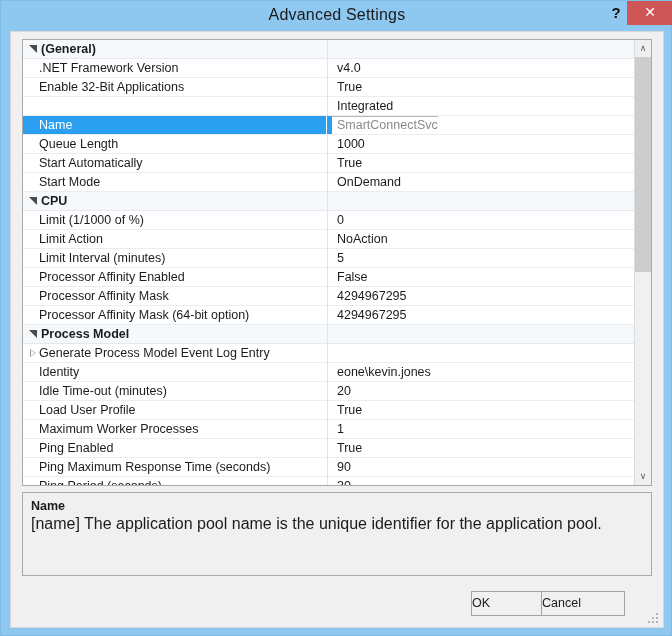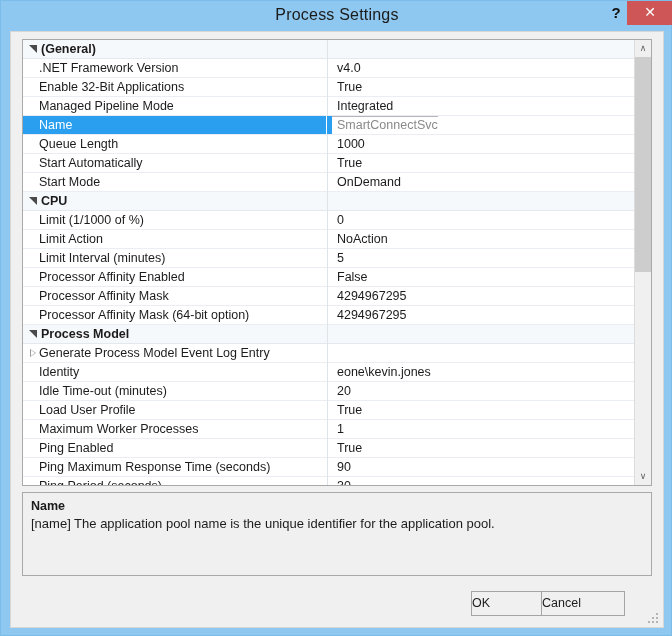--- a/index.html
+++ b/index.html
@@ -276,21 +276,21 @@
     box-sizing: border-box;
     padding: 5px 8px;
   }
   .desc-title {
     font-size: 12.5px;
     font-weight: bold;
     color: #1c1c1c;
     line-height: 17px;
   }
   .desc-body {
-    font-size: 13px;
+    font-size: 16px;
     color: #1c1c1c;
     line-height: 17px;
   }
 
   
   .btn {
     position: absolute;
     top: 559px;
     width: 84px;
     height: 25px;
@@ -320,21 +320,21 @@
     background: #b4b4b4;
     display: block;
   }
 </style>
 </head>
 <body>
 
 <div class="window">
 
   <div class="titlebar">
-    <div class="title-text">Process Settings</div>
+    <div class="title-text">Advanced Settings</div>
     <div class="help-btn">?</div>
     <div class="close-btn">
       <div class="x">✕</div>
     </div>
   </div>
 
   <div class="client">
 
     <div class="grid-wrap">
       <div class="grid-inner">
@@ -349,21 +349,20 @@
             </div>
             <div class="row">
               <div class="name-cell">.NET Framework Version</div>
               <div class="value-cell bold">v4.0</div>
             </div>
             <div class="row">
               <div class="name-cell">Enable 32-Bit Applications</div>
               <div class="value-cell bold">True</div>
             </div>
             <div class="row">
-              <div class="name-cell">Managed Pipeline Mode</div>
               <div class="value-cell">Integrated</div>
             </div>
             <div class="row selected">
               <div class="edit-caret"></div>
               <div class="name-cell">Name</div>
               <div class="value-cell dim">SmartConnectSvc</div>
             </div>
             <div class="row">
               <div class="name-cell">Queue Length</div>
               <div class="value-cell">1000</div>

